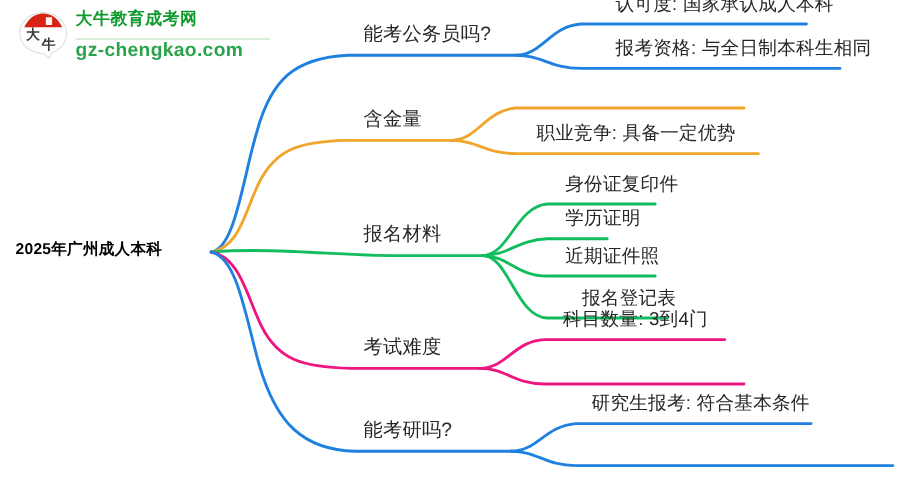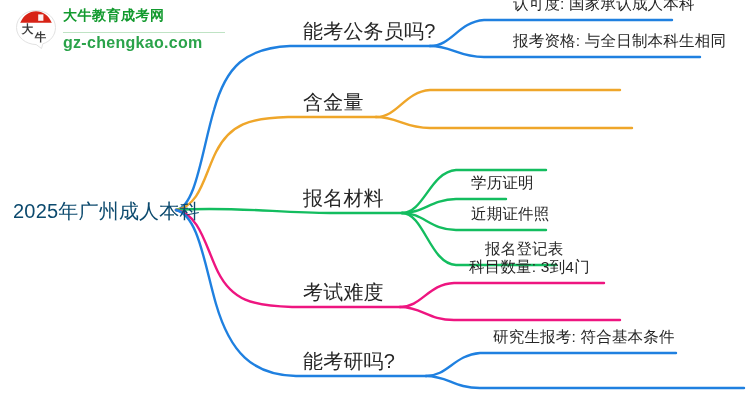--- a/index.html
+++ b/index.html
@@ -28,25 +28,26 @@
   }
   .node-label {
     position: absolute;
     white-space: nowrap;
     color: #262626;
     font-size: 16px;
     line-height: 1;
     letter-spacing: 0.2px;
   }
   .root-label {
-    font-size: 20px;
-    color: #0c4a6e;
+    font-size: 13px;
+    color: #000000;
+    font-weight: bold;
   }
   .branch-label {
-    font-size: 20px;
+    font-size: 16px;
     color: #262626;
   }
   .leaf-label {
     font-size: 15.5px;
     color: #262626;
   }
 
   
   #logo {
     position: absolute;
@@ -140,21 +141,23 @@
 
   <div class="node-label branch-label" style="left:303px; top:188px;">报名材料</div>
 
   <div class="node-label branch-label" style="left:303px; top:282px;">考试难度</div>
 
   <div class="node-label branch-label" style="left:303px; top:351px;">能考研吗?</div>
 
   <div class="node-label leaf-label" style="left:513px; top:-4px;">认可度: 国家承认成人本科</div>
   <div class="node-label leaf-label" style="left:513px; top:33px;">报考资格: 与全日制本科生相同</div>
 
+  <div class="node-label leaf-label" style="left:447px; top:104px;">职业竞争: 具备一定优势</div>
 
+  <div class="node-label leaf-label" style="left:471px; top:146px;">身份证复印件</div>
   <div class="node-label leaf-label" style="left:471px; top:175px;text-align:right;">学历证明</div>
   <div class="node-label leaf-label" style="left:471px; top:206px;">近期证件照</div>
   <div class="node-label leaf-label" style="left:471px; top:241px;margin-left:14px;">报名登记表</div>
 
   <div class="node-label leaf-label" style="left:469px; top:259px;">科目数量: 3到4门</div>
 
   <div class="node-label leaf-label" style="left:493px; top:329px;">研究生报考: 符合基本条件</div>
 
 </div>
 

